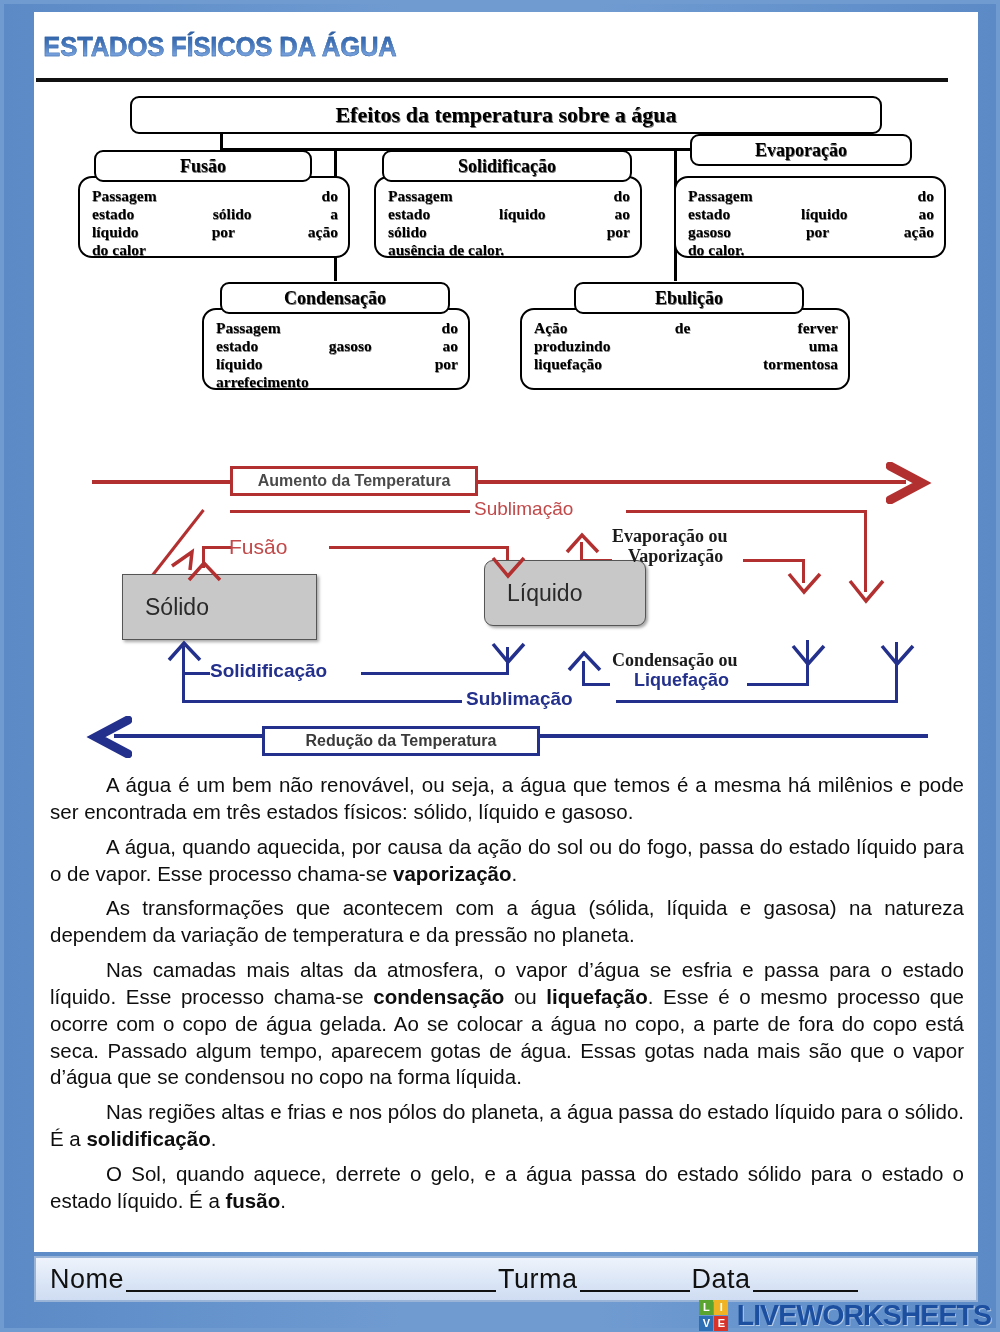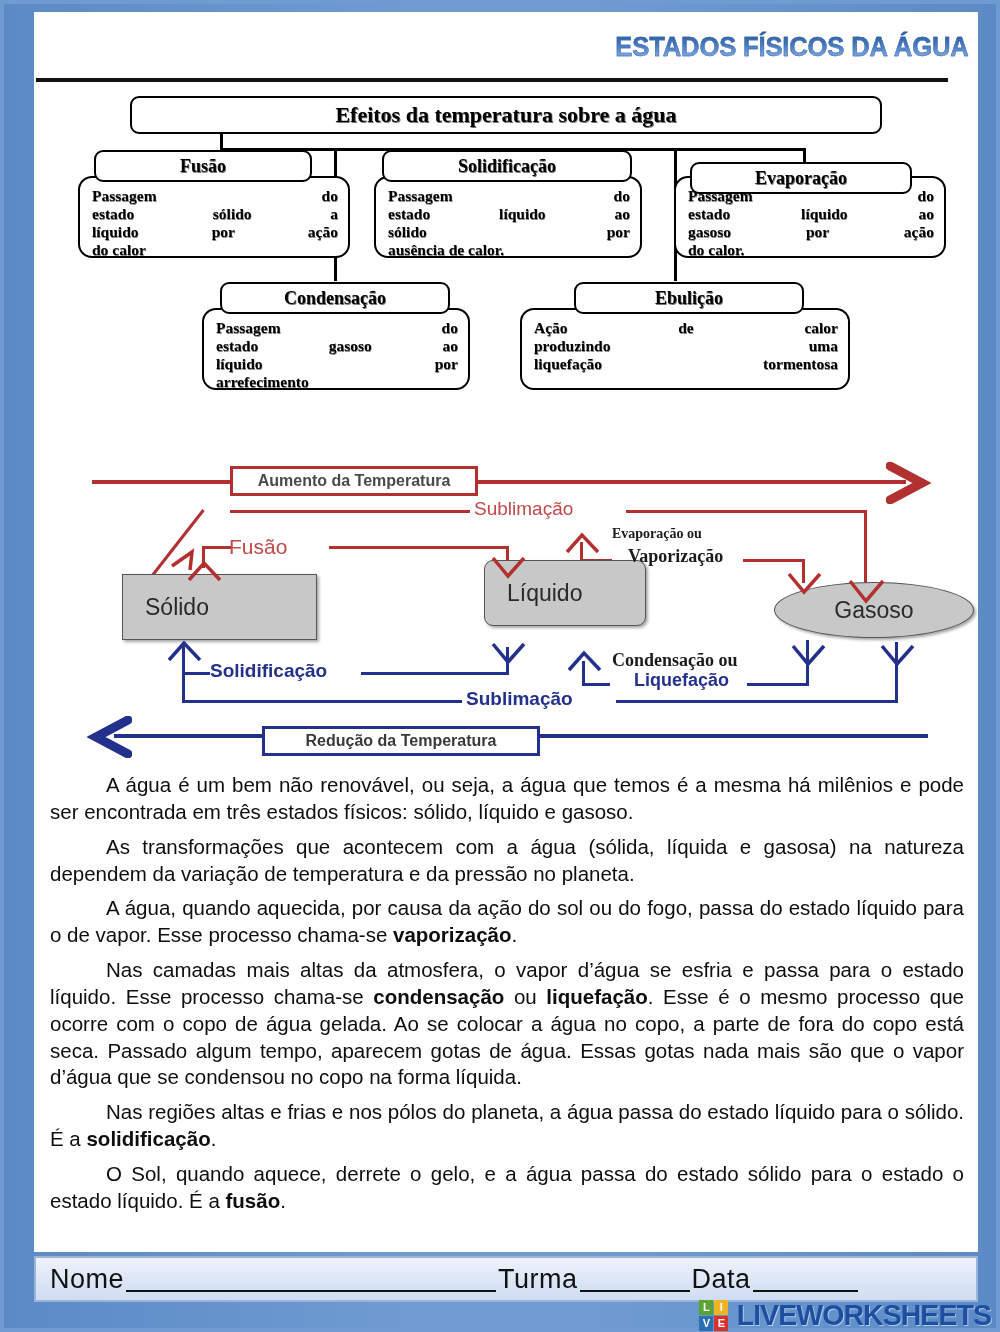--- a/index.html
+++ b/index.html
@@ -18,21 +18,21 @@
   #frame-outer{
     position:absolute;left:4px;top:4px;width:992px;height:1324px;
     background:linear-gradient(90deg,#5b8ac6 0%,#6f9bd1 40%,#6f9bd1 60%,#5b8ac6 100%);
   }
   #sheet{
     position:absolute;left:34px;top:12px;width:944px;height:1240px;
     background:#ffffff;
     box-sizing:border-box;
   }
   
-  #title-wrap{position:absolute;left:0;top:20px;width:944px;text-align:right;}
+  #title-wrap{position:absolute;left:0;top:20px;width:944px;text-align:left;}
   #title{
     display:inline-block;
     font-size:27px;font-weight:bold;letter-spacing:-.2px;
     font-family:"Liberation Sans", sans-serif;
     background:linear-gradient(180deg,#2e5fa3 0%,#3f72b8 35%,#6f9bd8 70%,#a8c4e8 100%);
     -webkit-background-clip:text;background-clip:text;color:transparent;
     -webkit-text-stroke:0.4px #2e5fa3;
     transform:scaleX(.95);
   }
   #title-rule{position:absolute;left:2px;top:66px;width:912px;height:4px;background:#111;}
@@ -162,39 +162,39 @@
       </div>
 
       <div class="cm-head" style="left:348px;top:62px;width:250px;height:32px;font-size:18px;">Solidificação</div>
       <div class="cm-body" style="left:340px;top:88px;width:268px;height:82px;">
         <span>Passagem do</span>
         <span>estado líquido ao</span>
         <span>sólido por</span>
         <span class="last">ausência de  calor.</span>
       </div>
 
-      <div class="cm-head" style="left:656px;top:74px;width:222px;height:32px;font-size:18px;">Evaporação</div>
+      <div class="cm-head" style="left:656px;top:46px;width:222px;height:32px;font-size:18px;">Evaporação</div>
       <div class="cm-body" style="left:640px;top:88px;width:272px;height:82px;">
         <span>Passagem do</span>
         <span>estado líquido ao</span>
         <span>gasoso por ação</span>
         <span class="last">do calor.</span>
       </div>
 
       <div class="cm-head" style="left:186px;top:194px;width:230px;height:32px;font-size:18px;">Condensação</div>
       <div class="cm-body" style="left:168px;top:220px;width:268px;height:82px;">
         <span>Passagem do</span>
         <span>estado gasoso ao</span>
         <span>líquido por</span>
         <span class="last">arrefecimento</span>
       </div>
 
       <div class="cm-head" style="left:540px;top:194px;width:230px;height:32px;font-size:18px;">Ebulição</div>
       <div class="cm-body" style="left:486px;top:220px;width:330px;height:82px;">
-        <span>Ação de calor</span>
+        <span>Ação de ferver</span>
         <span>produzindo uma</span>
         <span>liquefação tormentosa</span>
       </div>
     </div>
 
     <div id="diagram">
 
       <div class="ln red" style="left:58px;top:38px;width:140px;height:4px;"></div>
       <div class="ln red" style="left:442px;top:38px;width:430px;height:4px;"></div>
       <svg class="arrowhead" style="left:852px;top:20px;" width="46" height="42" viewBox="0 0 46 42">
@@ -222,41 +222,38 @@
       <div class="ln red" style="left:168px;top:104px;width:30px;height:3px;"></div>
       <div class="ln red" style="left:168px;top:104px;width:3px;height:22px;"></div>
       <div class="ln red" style="left:472px;top:104px;width:3px;height:22px;"></div>
       <svg class="arrowhead" style="left:151px;top:116px;" width="40" height="30" viewBox="0 0 40 30">
         <path d="M4 22 L19 5 L35 22" fill="none" stroke="#b33030" stroke-width="3.5"></path>
       </svg>
       <svg class="arrowhead" style="left:455px;top:112px;" width="40" height="30" viewBox="0 0 40 30">
         <path d="M4 4 L19 22 L35 4" fill="none" stroke="#b33030" stroke-width="3.5"></path>
       </svg>
 
-      <div class="lbl lbl-srf" style="left:578px;top:84px;font-size:14px;">Evaporação ou</div>
+      <div class="lbl lbl-srf" style="left:578px;top:84px;font-size:18px;">Evaporação ou</div>
       <div class="lbl lbl-srf" style="left:594px;top:104px;font-size:18px;">Vaporização</div>
       <div class="ln red" style="left:709px;top:117px;width:62px;height:3px;"></div>
       <div class="ln red" style="left:546px;top:117px;width:32px;height:3px;"></div>
       <div class="ln red" style="left:546px;top:100px;width:3px;height:20px;"></div>
       <div class="ln red" style="left:768px;top:117px;width:3px;height:24px;"></div>
       <svg class="arrowhead" style="left:529px;top:88px;" width="40" height="30" viewBox="0 0 40 30">
         <path d="M4 22 L19 5 L35 22" fill="none" stroke="#b33030" stroke-width="3.5"></path>
       </svg>
       <svg class="arrowhead" style="left:751px;top:128px;" width="40" height="30" viewBox="0 0 40 30">
         <path d="M4 4 L19 22 L35 4" fill="none" stroke="#b33030" stroke-width="3.5"></path>
       </svg>
 
       <div class="statebox" style="left:88px;top:132px;width:195px;height:66px;">
         <span>Sólido</span>
       </div>
       <div class="statebox rounded" style="left:450px;top:118px;width:162px;height:66px;">
         <span>Líquido</span>
-      </div>
-      <div class="statebox ellipse" style="left:740px;top:140px;width:200px;height:56px;">
-        <span>Gasoso</span>
       </div>
 
       <div class="lbl lbl-blu" style="left:176px;top:218px;font-size:19px;font-weight:bold;">Solidificação</div>
       <div class="ln blu" style="left:327px;top:230px;width:148px;height:3px;"></div>
       <div class="ln blu" style="left:148px;top:230px;width:28px;height:3px;"></div>
       <div class="ln blu" style="left:148px;top:208px;width:3px;height:24px;"></div>
       <div class="ln blu" style="left:472px;top:205px;width:3px;height:26px;"></div>
       <svg class="arrowhead" style="left:131px;top:196px;" width="40" height="30" viewBox="0 0 40 30">
         <path d="M4 22 L19 5 L35 22" fill="none" stroke="#23308c" stroke-width="3.5"></path>
       </svg>
@@ -291,22 +288,22 @@
       <svg class="arrowhead" style="left:52px;top:274px;" width="46" height="42" viewBox="0 0 46 42">
         <path d="M42 4 L10 21 L42 38" fill="none" stroke="#23308c" stroke-width="9" stroke-linecap="round"></path>
       </svg>
       <div class="bannerbox bb-blu" style="left:228px;top:278px;width:278px;height:30px;margin-top:6px;">
         <span>Redução da Temperatura</span>
       </div>
     </div>
 
     <div id="body-text">
       <p>A água é um bem não renovável, ou seja, a água que temos é a mesma há milênios e pode ser encontrada em três estados físicos: sólido, líquido e gasoso.</p>
+      <p><span>A água, quando aquecida, por causa da ação do sol ou do fogo, passa do estado líquido para o de vapor. Esse processo chama-se </span><b>vaporização</b><span>.</span></p>
       <p>As transformações que acontecem com a água (sólida, líquida e gasosa) na natureza dependem da variação de temperatura e da pressão no planeta.</p>
-      <p><span>A água, quando aquecida, por causa da ação do sol ou do fogo, passa do estado líquido para o de vapor. Esse processo chama-se </span><b>vaporização</b><span>.</span></p>
       <p><span>Nas camadas mais altas da atmosfera, o vapor d’água se esfria e passa para o estado líquido. Esse processo chama-se </span><b>condensação</b><span> ou </span><b>liquefação</b><span>. Esse é o mesmo processo que ocorre com o copo de água gelada. Ao se colocar a água no copo, a parte de fora do copo está seca. Passado algum tempo, aparecem gotas de água. Essas gotas nada mais são que o vapor d’água que se condensou no copo na forma líquida.</span></p>
       <p><span>Nas regiões altas e frias e nos pólos do planeta, a água passa do estado líquido para o sólido. É a </span><b>solidificação</b><span>.</span></p>
       <p><span>O Sol, quando aquece, derrete o gelo, e a água passa do estado sólido para o estado o estado líquido. É a </span><b>fusão</b><span>.</span></p>
     </div>
   </div>
 
   <div id="footer">
     <span>Nome</span>
     <span class="u" style="width:370px;"></span>
     <span>Turma</span>

